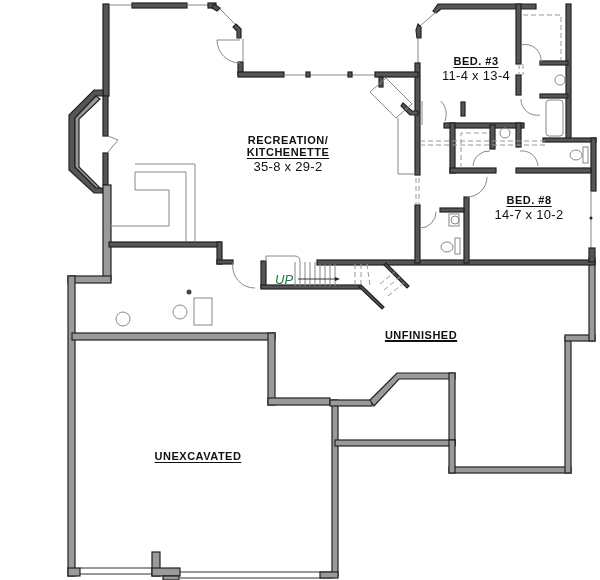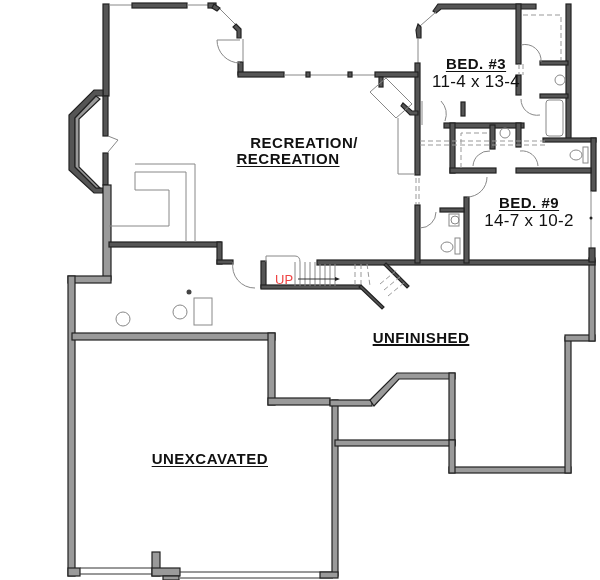--- a/index.html
+++ b/index.html
@@ -4,23 +4,23 @@
   <style>
     html, body { margin: 0; padding: 0; background: #ffffff; }
     body { width: 600px; height: 580px; position: relative; overflow: hidden; font-family: "Liberation Sans", sans-serif; }
     svg { position: absolute; left: 0; top: 0; }
     .wall { fill: #9a9a9a; stroke: #222; stroke-width: 1.2; }
     .wall-dark { fill: #555; stroke: #222; stroke-width: 1.2; }
     .thin { fill: none; stroke: #888; stroke-width: 1; }
     .thin-dark { fill: none; stroke: #333; stroke-width: 1; }
     .dash { fill: none; stroke: #999; stroke-width: 1; stroke-dasharray: 5 3; }
     .room-label { position: absolute; font-weight: bold; color: #111; text-align: center; line-height: 1; letter-spacing: 0.5px; }
-    .room-label .name { font-size: 15px; text-decoration: underline; text-underline-offset: 2px; text-decoration-thickness: 1px; display: block; }
-    .room-label .dims { font-size: 17px; font-weight: normal; display: block; margin-top: 2px; letter-spacing: 0.3px; }
-    .up-label { position: absolute; font-size: 13px; color: #ef4444; }
+    .room-label .name { font-size: 11px; text-decoration: underline; text-underline-offset: 2px; text-decoration-thickness: 1px; display: block; }
+    .room-label .dims { font-size: 13px; font-weight: normal; display: block; margin-top: 2px; letter-spacing: 0.3px; }
+    .up-label { position: absolute; font-size: 13px; color: #15803d; font-style: italic; }
   </style>
 </head>
 <body>
 
 <svg width="600" height="580" viewBox="0 0 600 580">
 
   <g>
 
     <rect class="wall-dark" x="103" y="4" width="6" height="92"></rect>
 
@@ -180,35 +180,36 @@
 
   <g>
     <circle class="thin" cx="123" cy="319" r="7"></circle>
     <circle class="thin" cx="180" cy="312" r="7"></circle>
     <rect class="thin" x="194" y="298" width="18" height="27"></rect>
     <circle cx="189" cy="292" r="2.5" fill="#444"></circle>
   </g>
 </svg>
 
 <div class="room-label" style="left:218px; top:135px; width:140px;">
-  <span class="name" style="text-decoration:none;text-align:right;">RECREATION/</span>
-  <span class="name" style="margin-top:1px;">RECREATION</span>
+  <span class="name" style="text-decoration:none;">RECREATION/</span>
+  <span class="name" style="margin-top:1px;">KITCHENETTE</span>
+  <span class="dims">35-8 x 29-2</span>
 </div>
 
 <div class="room-label" style="left:430px; top:56px; width:92px;">
   <span class="name">BED. #3</span>
   <span class="dims">11-4 x 13-4</span>
 </div>
 
 <div class="room-label" style="left:483px; top:195px; width:92px;">
-  <span class="name">BED. #9</span>
+  <span class="name">BED. #8</span>
   <span class="dims">14-7 x 10-2</span>
 </div>
 
 <div class="room-label" style="left:365px; top:330px; width:112px;text-decoration:underline;">
   <span class="name">UNFINISHED</span>
 </div>
 
-<div class="room-label" style="left:128px; top:451px; width:140px;text-align:right;">
+<div class="room-label" style="left:128px; top:451px; width:140px;">
   <span class="name">UNEXCAVATED</span>
 </div>
 
 <div class="up-label" style="left:275px; top:272px;">UP</div>
 
 </body></html>

